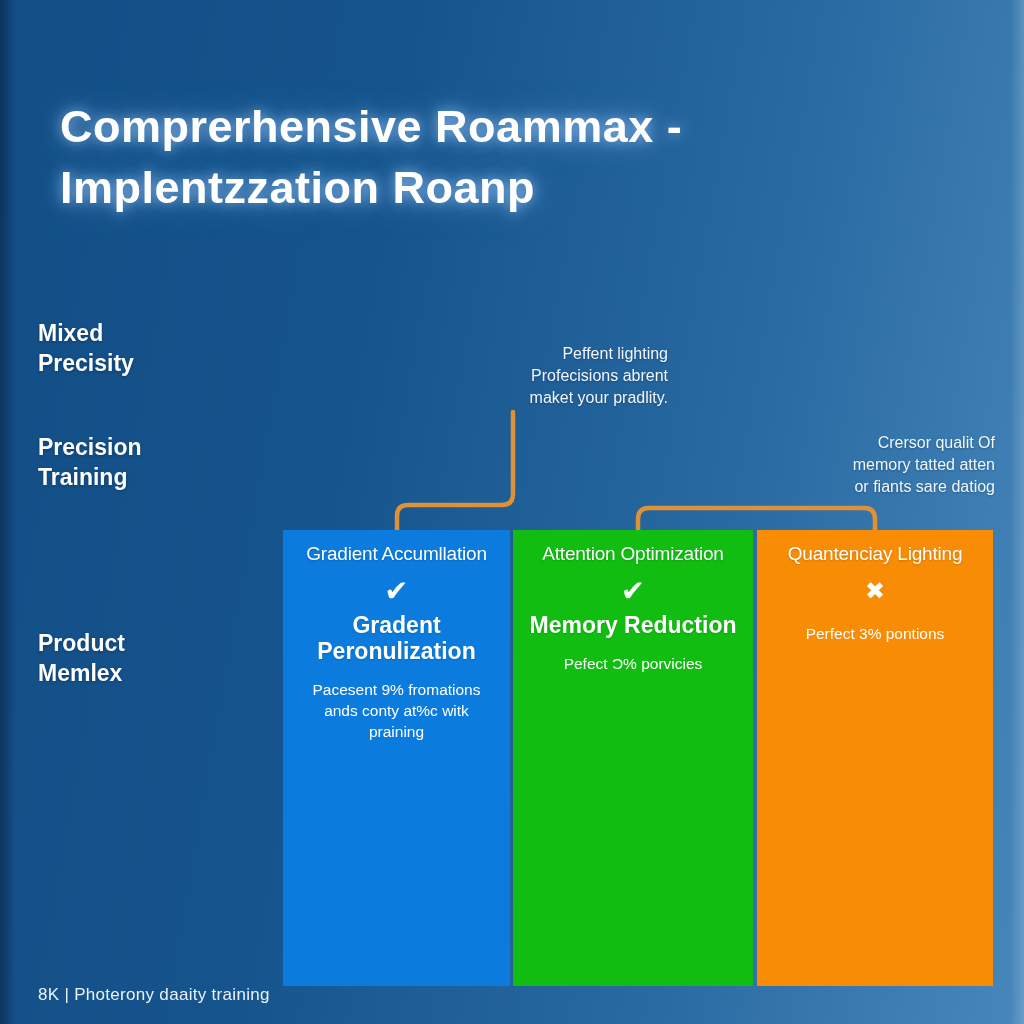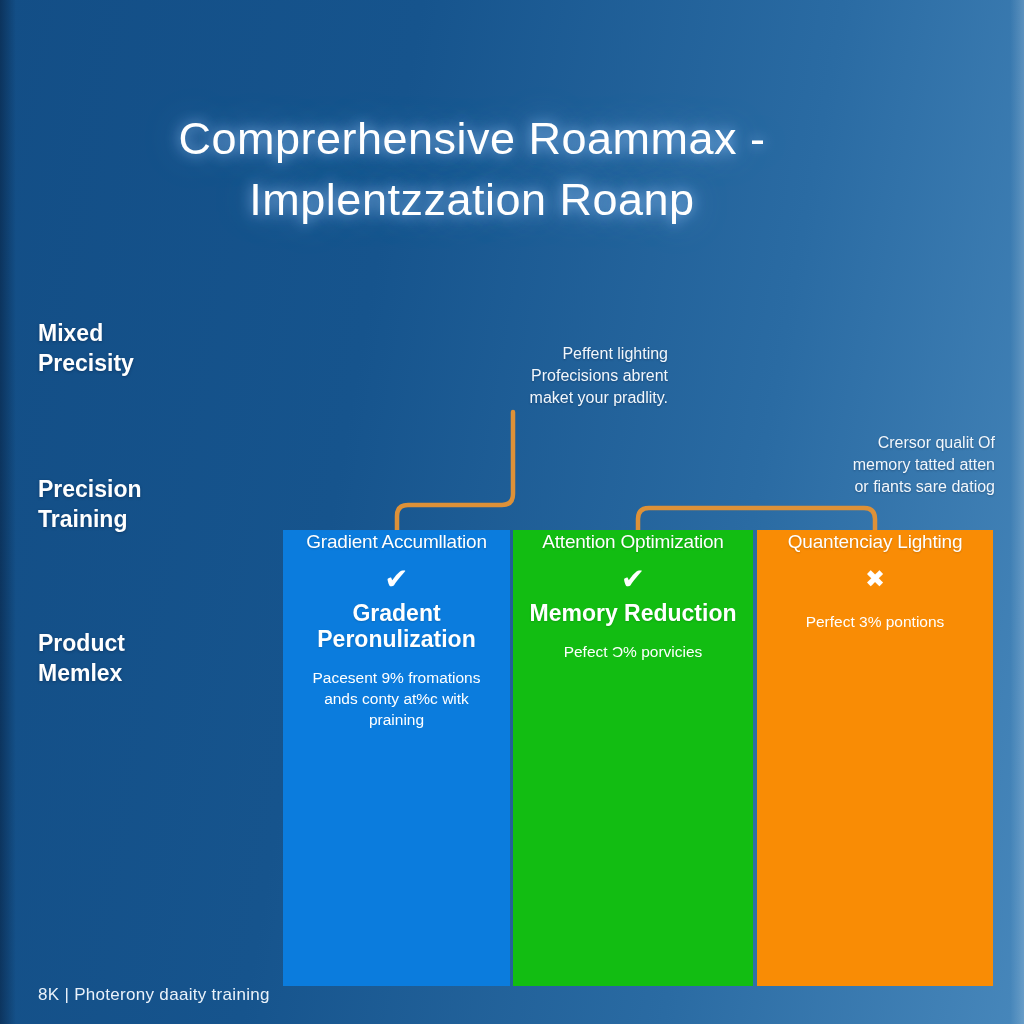--- a/index.html
+++ b/index.html
@@ -13,22 +13,22 @@
   }
   .edge-left{
     position:absolute;left:0;top:0;width:16px;height:100%;
     background:linear-gradient(90deg,rgba(6,30,60,0.55),rgba(6,30,60,0));
   }
   .edge-right{
     position:absolute;right:0;top:0;width:14px;height:100%;
     background:linear-gradient(270deg,rgba(255,255,255,0.18),rgba(255,255,255,0));
   }
   .title{
-    position:absolute;left:60px;top:96px;width:800px;margin:12px;
-    text-align:center;font-size:45px;line-height:61px;font-weight:normal;
+    position:absolute;left:60px;top:96px;width:800px;margin:0;
+    text-align:left;font-size:45px;line-height:61px;font-weight:bold;
     letter-spacing:0.5px;
     text-shadow:0 0 14px rgba(160,205,255,0.85),0 0 38px rgba(140,195,255,0.45);
   }
   .side-label{
     position:absolute;left:38px;width:192px;
     text-align:left;font-size:23px;line-height:30px;font-weight:bold;
     text-shadow:0 1px 3px rgba(0,20,50,0.35);
   }
   .annotation{
     position:absolute;text-align:right;font-size:16px;line-height:22px;
@@ -39,21 +39,21 @@
   .connectors{position:absolute;left:0;top:0;width:1024px;height:1024px;pointer-events:none;}
   .columns{
     position:absolute;left:283px;top:530px;width:710px;height:456px;
     display:flex;
   }
   .column{height:100%;text-align:center;}
   .column.c0{width:227px;margin-right:3px;}
   .column.c1{width:240px;margin-right:4px;}
   .column.c2{width:236px;}
   .col-header{
-    font-size:19px;line-height:24px;font-weight:normal;
+    padding-top:12px;font-size:19px;line-height:24px;font-weight:normal;
     letter-spacing:-0.2px;text-shadow:0 1px 2px rgba(0,0,0,0.18);
   }
   .col-mark{margin-top:8px;height:34px;font-size:29px;line-height:34px;font-weight:bold;}
   .col-subtitle{margin-top:4px;font-size:23px;line-height:26px;font-weight:bold;
     text-shadow:0 1px 2px rgba(0,0,0,0.15);}
   .col-body{margin-top:15px;font-size:15.5px;line-height:21px;padding:0 14px;}
   .footer{
     position:absolute;left:38px;top:985px;font-size:17px;letter-spacing:0.3px;
     color:#eaf2fa;
   }
@@ -65,21 +65,21 @@
 
   <div class="edge-left"></div>
   <div class="edge-right"></div>
 
   <h1 class="title"><span>Comprerhensive Roammax -</span><br><span>Implentzzation Roanp</span></h1>
 
   <div class="side-label" style="top:318px">
     <div>Mixed</div>
     <div>Precisity</div>
   </div>
-  <div class="side-label" style="top:474px">
+  <div class="side-label" style="top:432px">
     <div>Precision</div>
     <div>Training</div>
   </div>
   <div class="side-label" style="top:628px">
     <div>Product</div>
     <div>Memlex</div>
   </div>
 
   <div class="annotation center">
     <div>Peffent lighting</div>

